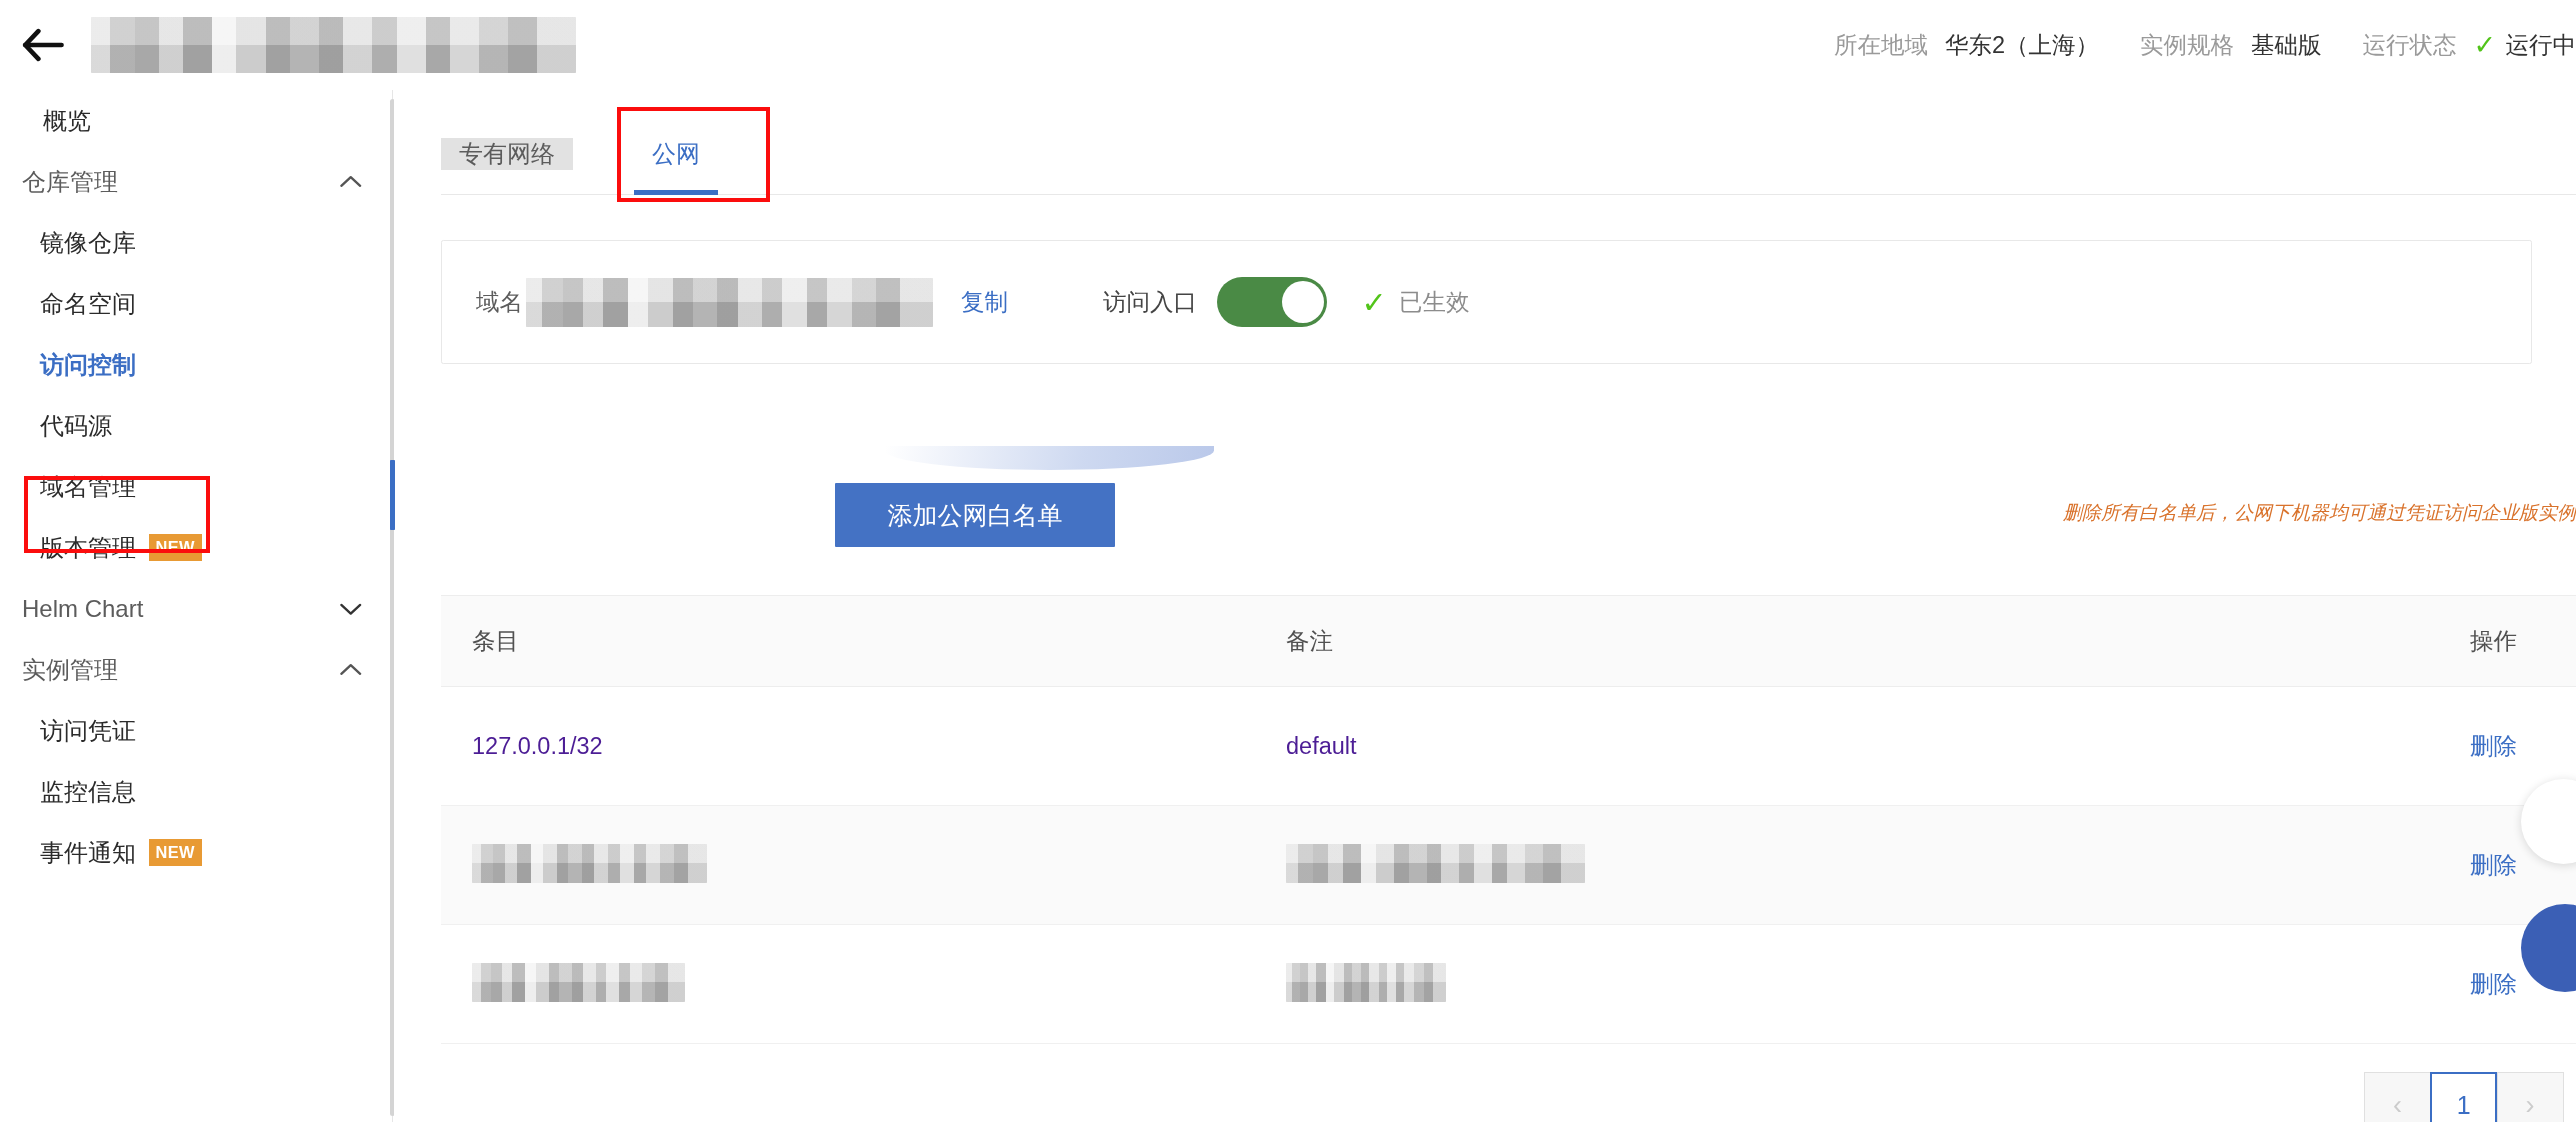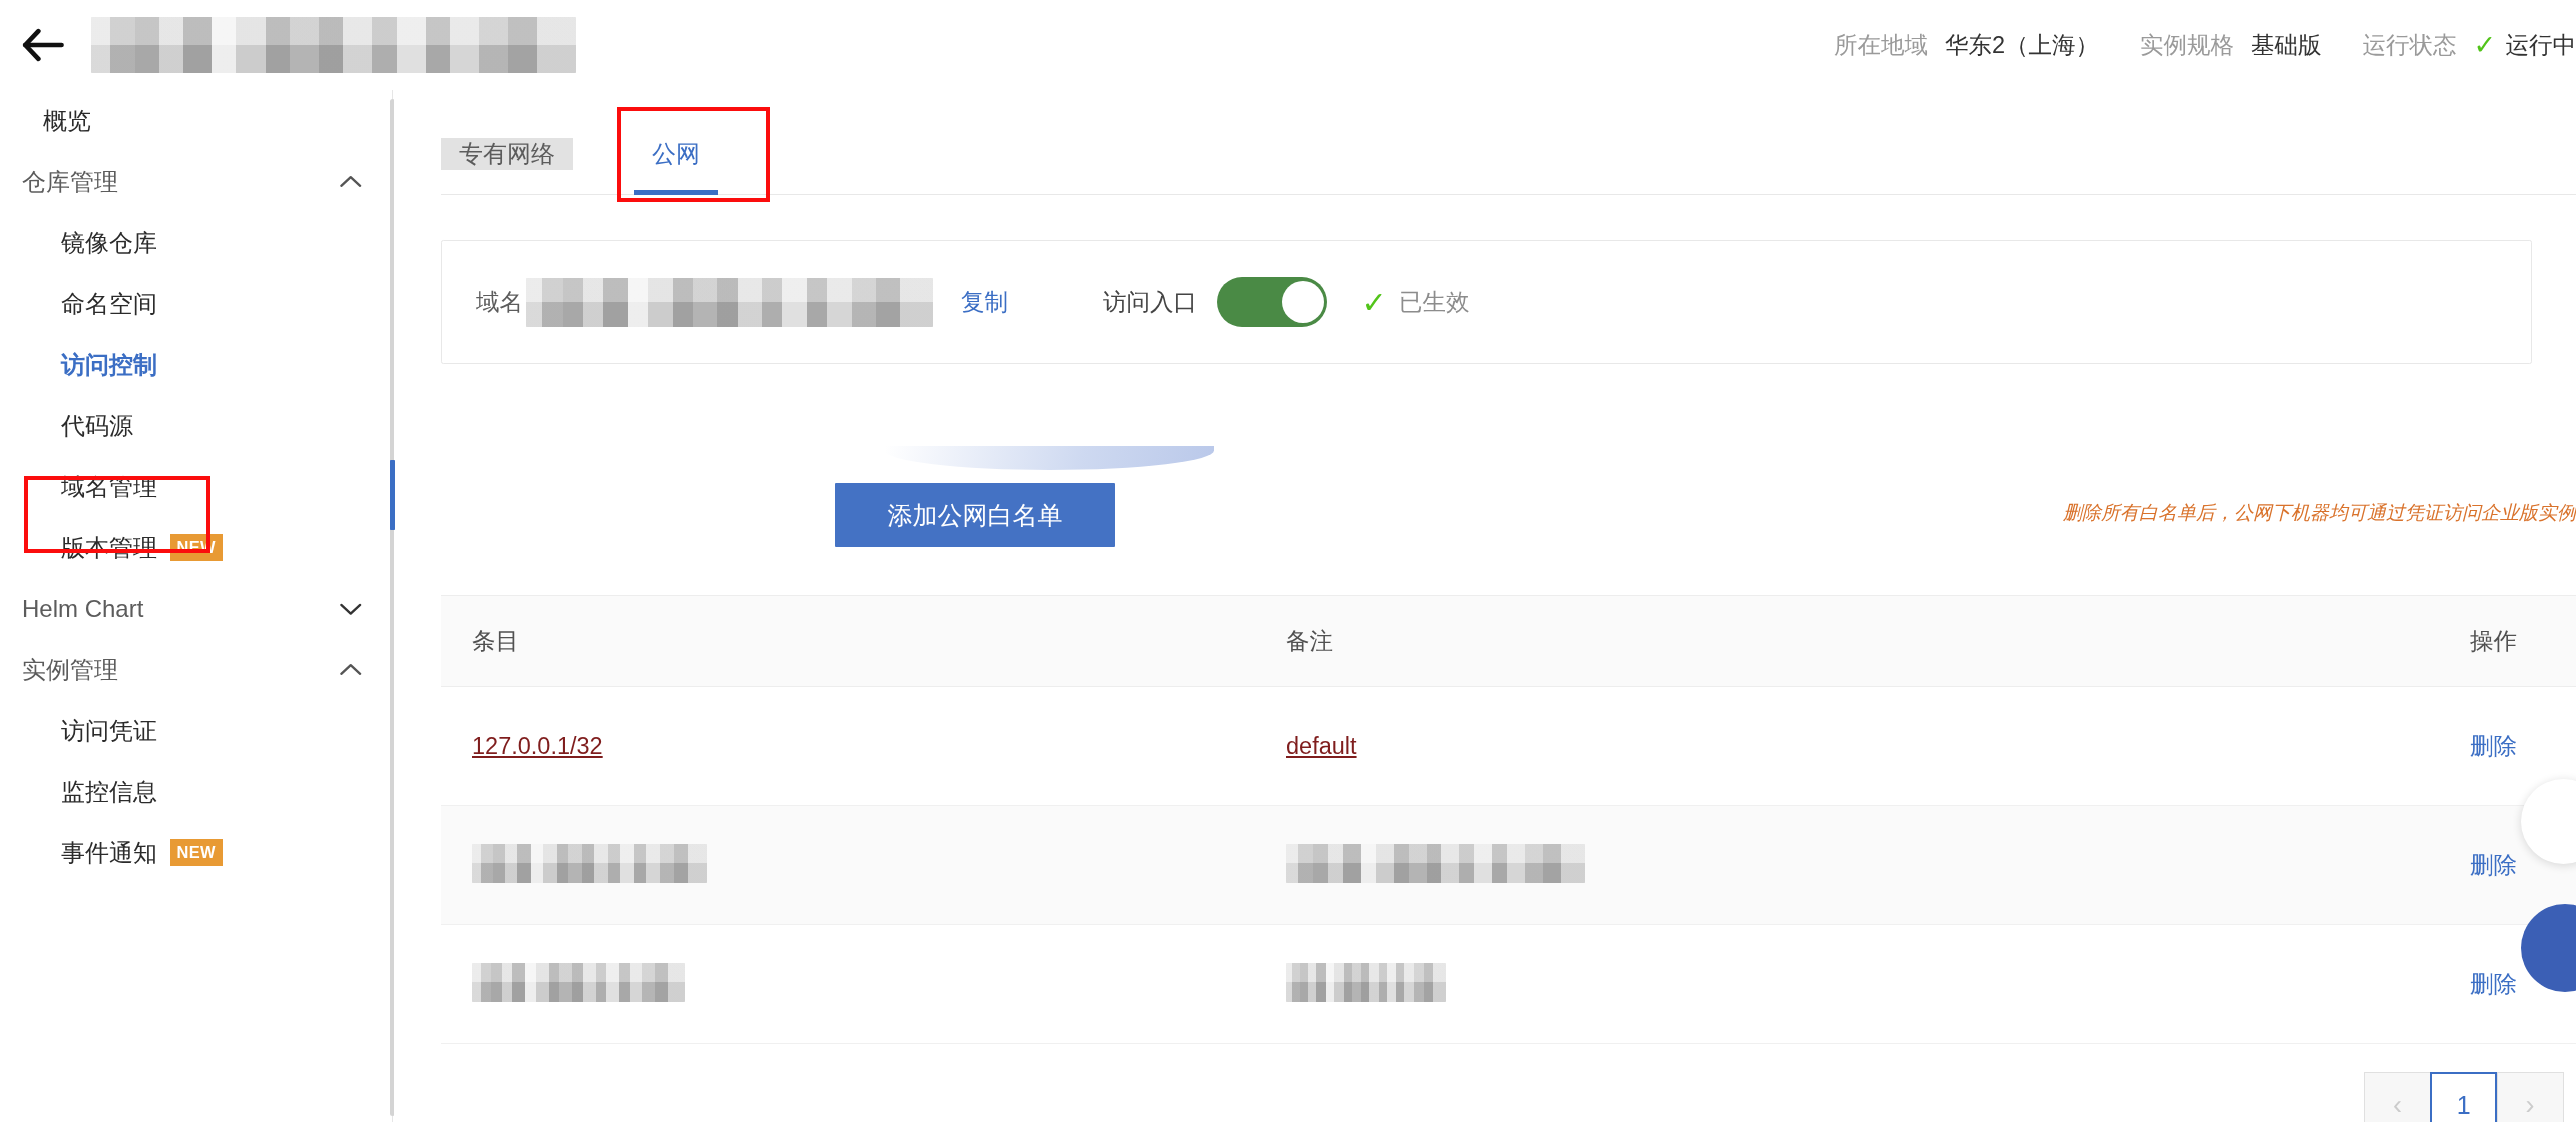--- a/index.html
+++ b/index.html
@@ -67,21 +67,21 @@
   }
   .nav-group-title {
     height: 61px; display: flex; align-items: center;
     padding-left: 22px; padding-right: 28px;
     font-size: 24px; color: #5c5c5c; cursor: pointer;
   }
   .nav-group-title .lbl { flex: 1; }
   .chev { width: 27px; height: 27px; display: inline-flex; align-items:center; justify-content:center; }
   .nav-item {
     height: 61px; display: flex; align-items: center;
-    padding-left: 61px; font-size: 24px; color: #2b2b2b; cursor: pointer;
+    padding-left: 40px; font-size: 24px; color: #2b2b2b; cursor: pointer;
   }
   .nav-item.top { padding-left: 22px; margin-left: 21px; }
   .nav-item.active { color: #3b6ec4; font-weight: bold; }
   .badge-new {
     margin-left: 12.5px; background: #e89a34; color: #ffffff;
     font-size: 16.4px; font-weight: bold; line-height: 1;
     padding: 4.7px 7px 5.5px 7px; letter-spacing: 0.4px;
   }
 
   
@@ -155,21 +155,21 @@
   }
   #table-head {
     display: flex; align-items: center; height: 92px;
     background: #fafafa; border-top: 0.8px solid #ededed; border-bottom: 0.8px solid #ededed;
   }
   .th { font-size: 23.5px; color: #515151; }
   .tr { display: flex; align-items: center; height: 119px; border-bottom: 0.8px solid #f0f0f0; }
   .col-entry  { width: 845px; padding-left: 31px; }
   .col-remark { width: 1009px; }
   .col-action { width: 252px; text-align: right; padding-right: 30px; }
-  .td { font-size: 23.5px; color: #7f1d1d; text-decoration: underline; }
+  .td { font-size: 23.5px; color: #4c1d95; }
   .del-link { font-size: 23.5px; color: #3b6ec4; cursor: pointer; }
   #row-2 { background: #fafafa; }
   #row-2-entry-mosaic  { width: 235px; height: 39px; }
   #row-2-remark-mosaic { width: 299px; height: 39px; }
   #row-3-entry-mosaic  { width: 213px; height: 39px; }
   #row-3-remark-mosaic { width: 160px; height: 39px; }
 
   
   #pagination {
     position: absolute; right: 12.5px; top: 982px;

